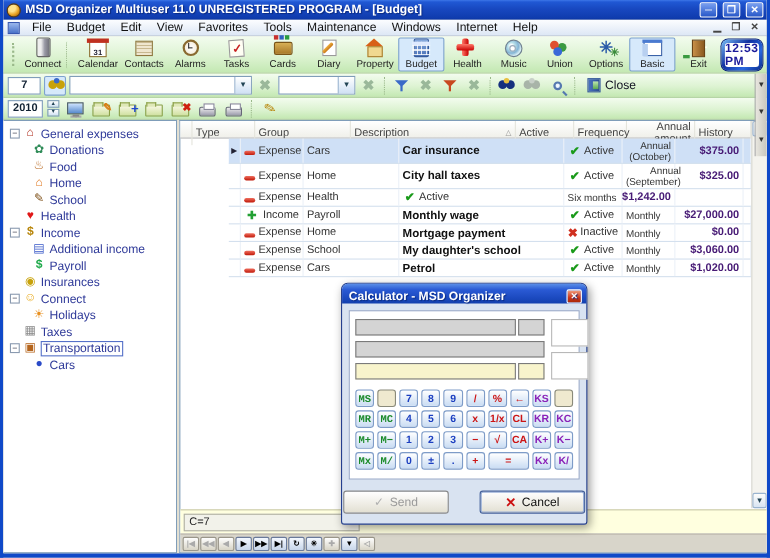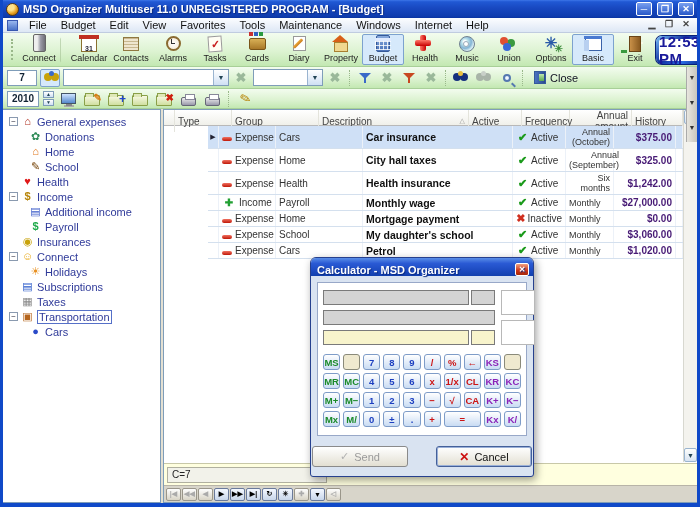--- a/index.html
+++ b/index.html
@@ -87,21 +87,21 @@
   .tbar1 [data-name="basic-icon"]::before{content:"";position:absolute;top:1px;left:1px;right:1px;height:3px;background:#4a7ad0;}
   .tbar1 [data-name="basic-icon"]::after{content:"";position:absolute;top:5px;left:1px;bottom:1px;width:5px;background:#b8d0f0;}
   .tbar1 [data-name="exit-icon"]{width:12px;height:16px;border:1px solid #6a4416;background:linear-gradient(90deg,#c89048,#8a5a20);}
   .tbar1 [data-name="exit-icon"]::after{content:"";position:absolute;right:2px;top:7px;width:2px;height:2px;border-radius:50%;background:#ffe;}
   .tbar1 [data-name="exit-icon"]::before{content:"";position:absolute;left:-4px;bottom:-1px;width:6px;height:3px;background:#3a9a40;}
 
   
   .clock { margin-left:auto; width:116px; height:28px; border-radius:6px; padding:3px;
     background:linear-gradient(135deg,#7ac0f8,#1030a0 40%,#2a6ae0 70%,#0a2a8a); box-shadow:0 0 0 1px #08207a; }
   .clock-inner { width:100%; height:100%; background:#fff; border-radius:3px; display:flex; align-items:center; justify-content:center;
-    font-weight:bold; font-size:15px; color:#1a1a9a; letter-spacing:.5px; }
+    font-weight:bold; font-size:11px; color:#1a1a9a; letter-spacing:.5px; }
 
   
   .rail { position:absolute; right:0; top:67px; width:11px; height:75px; background:linear-gradient(90deg,#e8e6df,#c8c6be); border-left:1px solid #aaa; z-index:5;}
   .rail .chev { height:25px; text-align:center; font-size:7px; color:#333; line-height:22px; }
 
   
   .tbar2 { height:22px; display:flex; align-items:center; gap:3px; padding:0 14px 0 4px; }
   .tbar3 { height:20px; display:flex; align-items:center; gap:4px; padding:0 14px 0 4px; }
   .numbox { width:30px; height:16px; background:#fff; border:1px solid #7f9db9; font-size:10px; font-weight:bold;
     text-align:center; line-height:14px; color:#123; }
@@ -218,21 +218,21 @@
   .disp-left { display:flex; flex-direction:column; gap:5px; }
   .disp-row { display:flex; gap:2px; }
   .fld { height:15px; border:1px solid #7a7a7a; background:#d4d4d4; }
   .fld.w-main { width:146px; } .fld.w-sm { width:24px; } .fld.w-full { width:172px; }
   .fld.yellow { background:#f8f4cc; }
   .disp-right { display:flex; flex-direction:column; gap:5px; margin-left:auto; }
   .membox { width:34px; height:25px; border:1px solid #b8b8b8; background:#fff; }
   .calc-keys { display:grid; grid-template-columns:repeat(10,1fr); gap:3px; margin-top:9px; }
   .key { height:16px; display:flex; align-items:center; justify-content:center; font-size:9.5px; font-weight:bold;
     background:linear-gradient(#ffffff,#c9dcf3); border:1px solid #7e9cc8; border-radius:3px; }
-  .key[data-kind="m"] { color:#1a8a2a; } .key[data-kind="num"] { color:#1c3fc0; }
+  .key[data-kind="m"] { color:#1a8a2a;font-family:Liberation Mono, monospace; } .key[data-kind="num"] { color:#1c3fc0; }
   .key[data-kind="op"] { color:#cc1414; } .key[data-kind="k"] { color:#8a22b8; }
   .key[data-kind="blank"] { background:#efe9cf; border-color:#8a8a7a; }
   .key[data-wide="true"] { grid-column:span 2; }
   .calc-actions { display:flex; justify-content:center; gap:28px; padding:6px 0 9px; }
   .dlg-btn { width:96px; height:21px; display:flex; align-items:center; justify-content:center; gap:5px; font-size:11px;
     background:linear-gradient(#ffffff,#e2dfd2); border:1px solid #8a8a8a; border-radius:3px; color:#111; }
   .dlg-btn.disabled { color:#9a9a9a; }
   .dlg-btn.default { border-color:#44609a; box-shadow:0 0 0 1px #9ab0d8 inset; }
   .g-check { color:#b0b0b0; font-size:11px; } .r-x { color:#cc1010; font-size:12px; font-weight:bold; }
 </style>
@@ -479,20 +479,25 @@
           <span class="tree-ico" data-name="general-expenses-icon"></span>
           <span class="tree-label" data-name="tree-item-label">General expenses</span>
         </div>
 
         <div class="tree-row" data-name="tree-item" data-level="1" data-exp="none">
           <span class="expander" data-name="tree-expander-icon">−</span>
           <span class="tree-ico" data-name="donations-icon"></span>
           <span class="tree-label" data-name="tree-item-label">Donations</span>
         </div>
 
+        <div class="tree-row" data-name="tree-item" data-level="1" data-exp="none">
+          <span class="expander" data-name="tree-expander-icon">−</span>
+          <span class="tree-ico" data-name="food-icon"></span>
+          <span class="tree-label" data-name="tree-item-label">Food</span>
+        </div>
 
         <div class="tree-row" data-name="tree-item" data-level="1" data-exp="none">
           <span class="expander" data-name="tree-expander-icon">−</span>
           <span class="tree-ico" data-name="home-icon"></span>
           <span class="tree-label" data-name="tree-item-label">Home</span>
         </div>
 
         <div class="tree-row" data-name="tree-item" data-level="1" data-exp="none">
           <span class="expander" data-name="tree-expander-icon">−</span>
           <span class="tree-ico" data-name="school-icon"></span>
@@ -534,25 +539,20 @@
           <span class="tree-ico" data-name="leisure-icon"></span>
           <span class="tree-label" data-name="tree-item-label">Connect</span>
         </div>
 
         <div class="tree-row" data-name="tree-item" data-level="1" data-exp="none">
           <span class="expander" data-name="tree-expander-icon">−</span>
           <span class="tree-ico" data-name="holidays-icon"></span>
           <span class="tree-label" data-name="tree-item-label">Holidays</span>
         </div>
 
-        <div class="tree-row" data-name="tree-item" data-level="0" data-exp="none">
-          <span class="expander" data-name="tree-expander-icon">−</span>
-          <span class="tree-ico" data-name="subscriptions-icon"></span>
-          <span class="tree-label" data-name="tree-item-label">Subscriptions</span>
-        </div>
 
         <div class="tree-row" data-name="tree-item" data-level="0" data-exp="none">
           <span class="expander" data-name="tree-expander-icon">−</span>
           <span class="tree-ico" data-name="taxes-icon"></span>
           <span class="tree-label" data-name="tree-item-label">Taxes</span>
         </div>
 
         <div class="tree-row" data-name="tree-item" data-level="0" data-exp="minus">
           <span class="expander" data-name="tree-expander-icon">−</span>
           <span class="tree-ico" data-name="transportation-icon"></span>
@@ -619,21 +619,20 @@
             <div data-name="cell-history"></div>
           </div>
 
           <div class="grid-row" data-name="table-row">
             <div class="cell-marker" data-name="row-marker"></div>
             <div data-name="cell-type">
               <span class="type-glyph" data-name="minus-icon"></span>
               <span>Expense</span>
             </div>
             <div data-name="cell-group">Health</div>
-            <div class="cell-desc" data-name="cell-description">Health insurance</div>
             <div data-name="cell-active">
               <span class="act-glyph" data-name="check-icon"></span>
               <span>Active</span>
             </div>
             <div class="cell-freq" data-name="cell-frequency">Six months</div>
             <div class="cell-amt" data-name="cell-annual-amount">$1,242.00</div>
             <div data-name="cell-history"></div>
           </div>
 
           <div class="grid-row" data-name="table-row">

